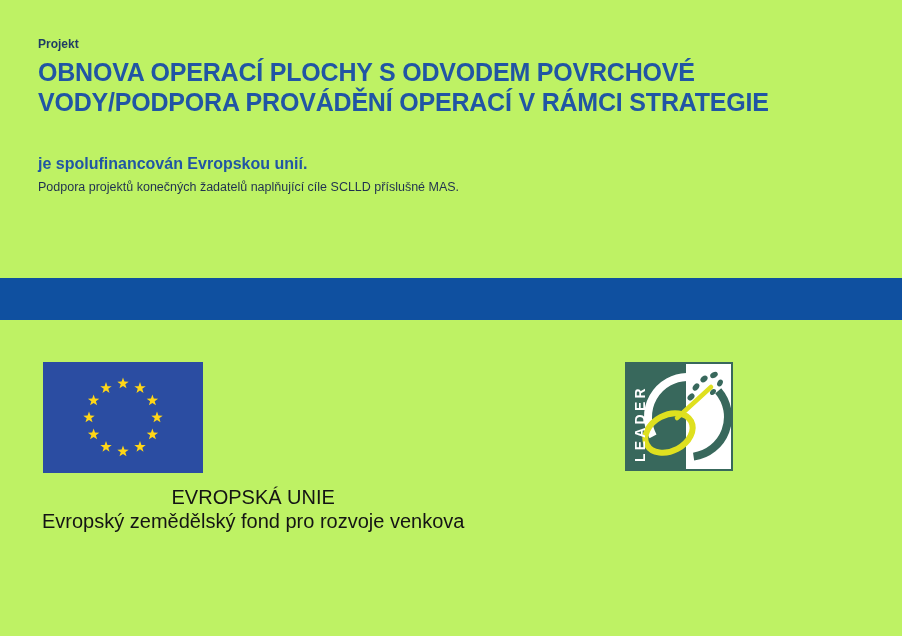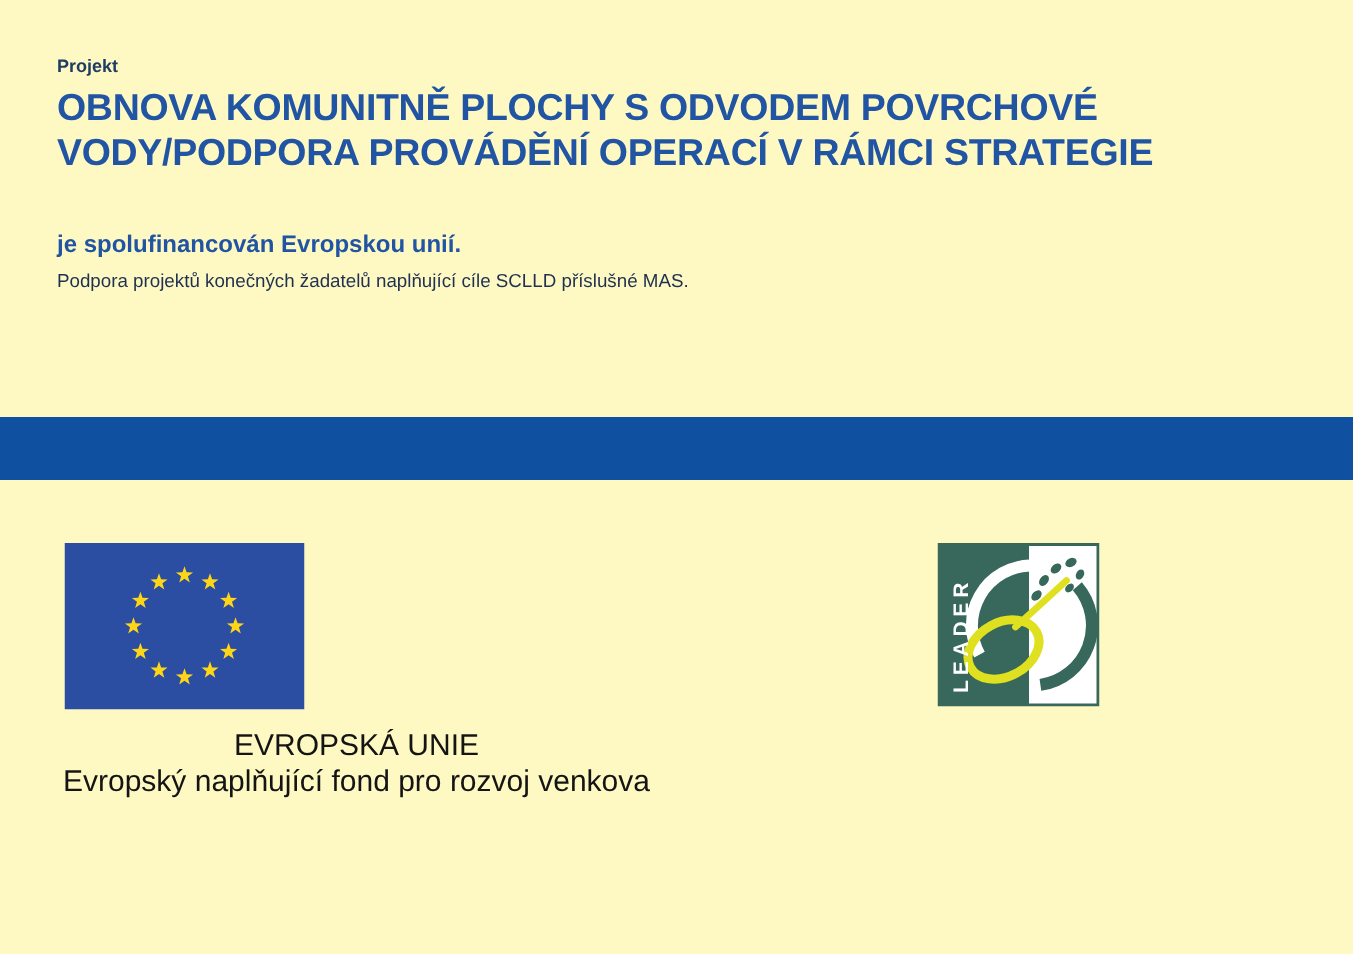--- a/index.html
+++ b/index.html
@@ -5,21 +5,21 @@
   html, body { margin: 0; padding: 0; }
   body {
     width: 902px; height: 636px;
     background: #ffffff;
     font-family: "Liberation Sans", sans-serif;
     -webkit-font-smoothing: antialiased;
   }
   .page {
     position: relative;
     width: 902px; height: 636px;
-    background: #fef9c3;
+    background: #bef264;
     overflow: hidden;
   }
   .project-label {
     position: absolute; left: 38px; top: 37px;
     font-size: 12px; font-weight: bold;
     color: #1f3c64;
   }
   .title {
     position: absolute; left: 38px; top: 57px;
     font-size: 25px; font-weight: bold;
@@ -64,21 +64,21 @@
   .eu-text .eu-line { display: block; white-space: nowrap; }
 </style>
 </head>
 <body>
 
 <div class="page">
 
   <div class="project-label">Projekt</div>
 
   <h1 class="title">
-    <span class="title-line">OBNOVA KOMUNITNĚ PLOCHY S ODVODEM POVRCHOVÉ</span>
+    <span class="title-line">OBNOVA OPERACÍ PLOCHY S ODVODEM POVRCHOVÉ</span>
     <span class="title-line">VODY/PODPORA PROVÁDĚNÍ OPERACÍ V RÁMCI STRATEGIE</span>
   </h1>
 
   <div class="cofinance">je spolufinancován Evropskou unií.</div>
 
   <div class="support">Podpora projektů konečných žadatelů naplňující cíle SCLLD příslušné MAS.</div>
 
   <div class="band"></div>
 
   <div class="eu-flag-wrap">
@@ -119,16 +119,16 @@
         <ellipse cx="89" cy="13" rx="4" ry="2.8" transform="rotate(-28 89 13)"></ellipse>
         <ellipse cx="95" cy="21" rx="3.6" ry="2.6" transform="rotate(-62 95 21)"></ellipse>
         <ellipse cx="88" cy="30" rx="3.4" ry="2.4" transform="rotate(-45 88 30)"></ellipse>
       </g>
       <text transform="translate(20 100) rotate(-90)" fill="#ffffff" font-size="14" font-weight="bold" letter-spacing="3.2" font-family="Liberation Sans, sans-serif">LEADER</text>
     </svg>
   </div>
 
   <div class="eu-text">
     <span class="eu-line">EVROPSKÁ UNIE</span>
-    <span class="eu-line">Evropský naplňující fond pro rozvoj venkova</span>
+    <span class="eu-line">Evropský zemědělský fond pro rozvoje venkova</span>
   </div>
 
 </div>
 
 </body></html>

